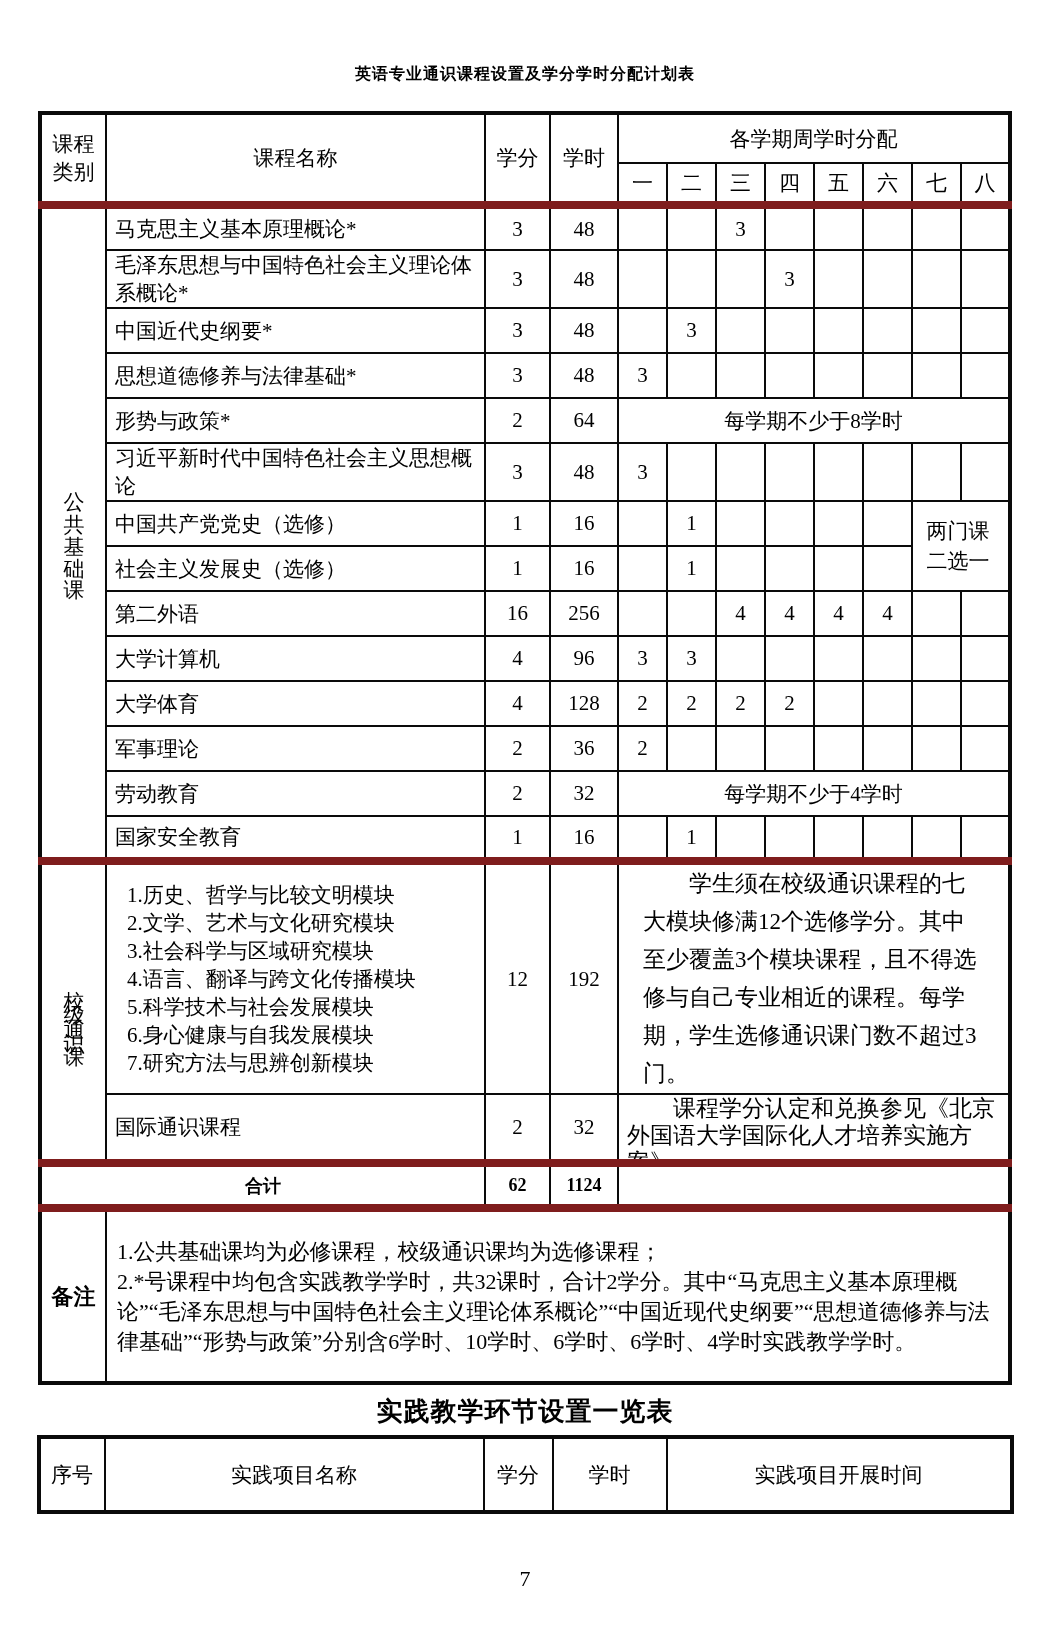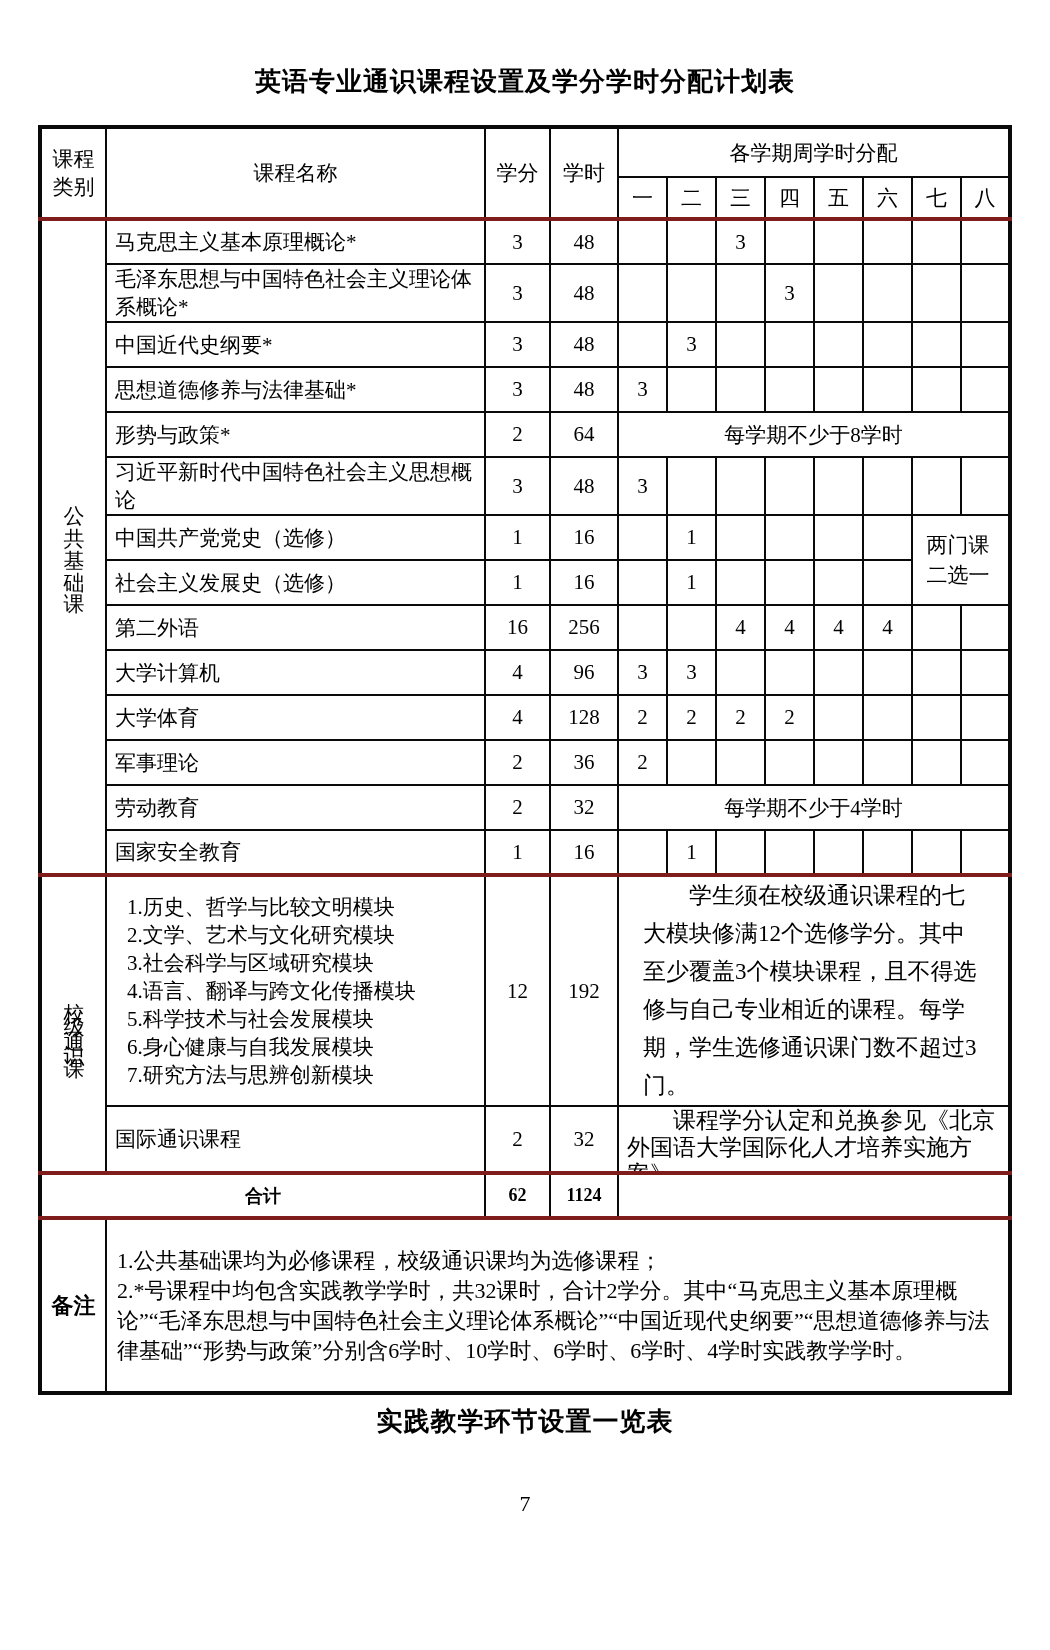--- a/index.html
+++ b/index.html
@@ -3,33 +3,33 @@
 <meta charset="utf-8">
 <style>
   html,body{margin:0;padding:0;background:#888;}
   .page{
     width:1050px;height:1650px;margin:0 auto;background:#ffffff;color:#000;
     font-family:"Liberation Serif","DejaVu Serif",serif;
     box-sizing:border-box;padding-top:64px;overflow:hidden;position:relative;
   }
   .main-title{
     font-family:"Liberation Sans","DejaVu Sans",sans-serif;
-    font-size:26px;font-weight:bold;text-align:center;margin:0 0 26px 0;letter-spacing:1px;
+    font-size:16px;font-weight:bold;text-align:center;margin:0 0 26px 0;letter-spacing:1px;
   }
   .practice-title{
     font-family:"Liberation Sans","DejaVu Sans",sans-serif;
     font-size:26px;font-weight:bold;text-align:center;margin:9px 0 6px 0;letter-spacing:1px;
   }
   table{border-collapse:collapse;table-layout:fixed;margin:0 auto;}
   .t1,.t2{width:973px;border:4px solid #0a0a0a;}
   td{
     border:2px solid #0a0a0a;padding:0 6px;font-size:21px;vertical-align:middle;
     overflow:hidden;word-break:break-all;
   }
-  tr.tt > td{border-top:4px solid #7f1d1d;}
+  tr.tt > td{border-top:8px solid #7f1d1d;}
   .hc{text-align:center;padding:0 2px;}
   .name{text-align:left;padding-left:8px;}
   .num,.sem{text-align:center;padding:0 2px;}
   .vlabel{text-align:center;padding:0;}
   .vlabel div{
     writing-mode:vertical-rl;text-orientation:upright;
     display:inline-block;line-height:1;
   }
   .vl-1 div{letter-spacing:22px;}
   .vl-2 div{letter-spacing:14px;}
@@ -298,16 +298,34 @@
       <td class="remarks-cell" colspan="11">
         <div>1.公共基础课均为必修课程，校级通识课均为选修课程；</div>
         <div>2.*号课程中均包含实践教学学时，共32课时，合计2学分。其中“马克思主义基本原理概论”“毛泽东思想与中国特色社会主义理论体系概论”“中国近现代史纲要”“思想道德修养与法律基础”“形势与政策”分别含6学时、10学时、6学时、6学时、4学时实践教学学时。</div>
       </td>
     </tr>
   </tbody>
     </table>
 
   <div class="practice-title">实践教学环节设置一览表</div>
 
+  <table class="t2">
+    <colgroup>
+      <col style="width:66px">
+        <col style="width:379px">
+        <col style="width:69px">
+        <col style="width:114px">
+        <col style="width:345px">
+    </colgroup>
+    <tbody>
+        <tr class="h75">
+      <td class="hc">序号</td>
+      <td class="hc">实践项目名称</td>
+      <td class="hc">学分</td>
+      <td class="hc">学时</td>
+      <td class="hc">实践项目开展时间</td>
+    </tr>
+  </tbody>
+    </table>
 
   <div class="page-number">7</div>
 
 </div>
 
 </body></html>

